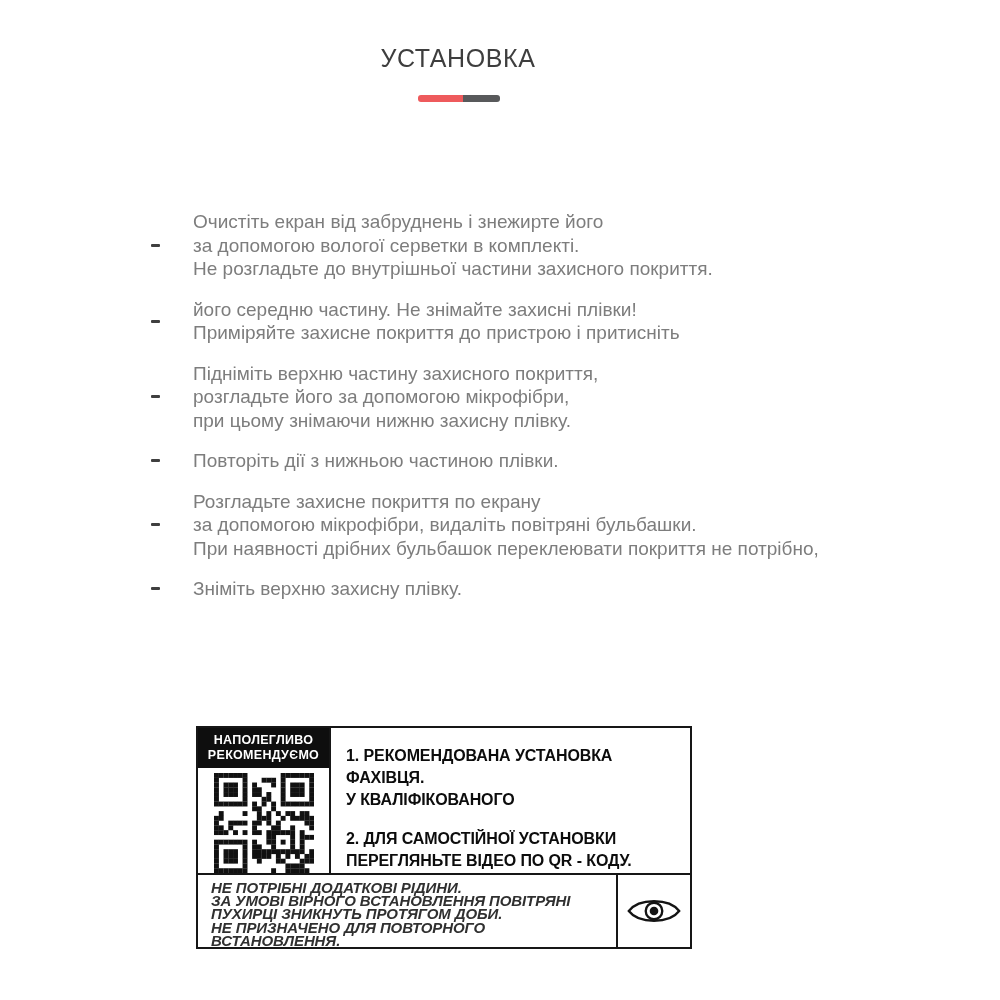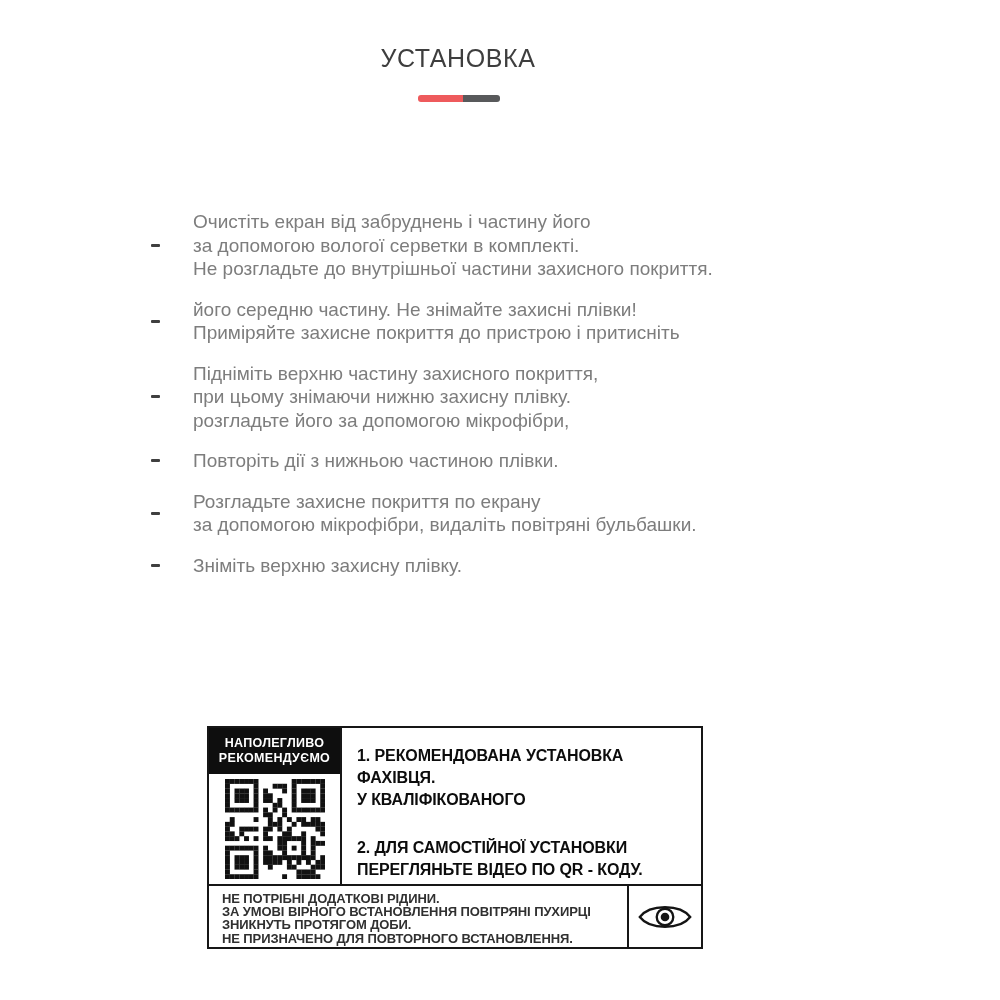--- a/index.html
+++ b/index.html
@@ -61,21 +61,21 @@
   .itext {
     font-size: 19px;
     line-height: 23.5px;
     color: #7d7d7d;
   }
 
   
   .rec-box {
     position: absolute;
     top: 726px;
-    left: 207px;
+    left: 196px;
     width: 496px;
     height: 223px;
     border: 2px solid #161616;
     box-sizing: border-box;
     display: flex;
     flex-direction: column;
     background: #ffffff;
   }
   .box-top { flex: 1; display: flex; min-height: 0; }
   .cell-left {
@@ -107,35 +107,36 @@
     flex: 1;
     padding: 17px 8px 8px 15px;
   }
   .rec-item {
     font-size: 16px;
     font-weight: 700;
     line-height: 22px;
     letter-spacing: -0.1px;
     color: #0c0c0c;
   }
-  .rec-item + .rec-item { margin-top: 26px; }
+  .rec-item + .rec-item { margin-top: 17px; }
 
   .box-bottom {
     flex: 0 0 61px;
     border-top: 2px solid #161616;
     display: flex;
   }
   .notes {
     flex: 1;
     padding: 6px 6px 0 13px;
-    font-size: 13px;
+    font-size: 15px;
     font-weight: 700;
     line-height: 13.2px;
     letter-spacing: -0.1px;
     color: #303030;
+    font-style: italic;
   }
   .eye-cell {
     flex: 0 0 72px;
     border-left: 2px solid #161616;
     display: flex;
     align-items: center;
     justify-content: center;
   }
 </style>
 </head>
@@ -148,55 +149,56 @@
   <div class="divider">
     <div class="seg-red" style="background: rgb(238, 90, 92);"></div>
     <div class="seg-gray" style="background: rgb(88, 89, 91);"></div>
   </div>
 
   <div class="instructions">
 
     <div class="item">
       <span class="dash"></span>
       <div class="itext">
-        <div>Очистіть екран від забруднень і частину його</div>
+        <div>Очистіть екран від забруднень і знежирте його</div>
         <div>за допомогою вологої серветки в комплекті.</div>
         <div>Не розгладьте до внутрішньої частини захисного покриття.</div>
       </div>
     </div>
 
     <div class="item">
       <span class="dash"></span>
       <div class="itext">
         <div>його середню частину. Не знімайте захисні плівки!</div>
         <div>Приміряйте захисне покриття до пристрою і притисніть</div>
       </div>
     </div>
 
     <div class="item">
       <span class="dash"></span>
       <div class="itext">
         <div>Підніміть верхню частину захисного покриття,</div>
+        <div>розгладьте його за допомогою мікрофібри,</div>
         <div>при цьому знімаючи нижню захисну плівку.</div>
-        <div>розгладьте його за допомогою мікрофібри,</div>
       </div>
     </div>
 
     <div class="item">
       <span class="dash"></span>
       <div class="itext">
         <div>Повторіть дії з нижньою частиною плівки.</div>
       </div>
     </div>
 
     <div class="item">
       <span class="dash"></span>
       <div class="itext">
         <div>Розгладьте захисне покриття по екрану</div>
         <div>за допомогою мікрофібри, видаліть повітряні бульбашки.</div>
+        <div>При наявності дрібних бульбашок переклеювати покриття не потрібно,</div>
       </div>
     </div>
 
     <div class="item">
       <span class="dash"></span>
       <div class="itext">
         <div>Зніміть верхню захисну плівку.</div>
       </div>
     </div>
 

